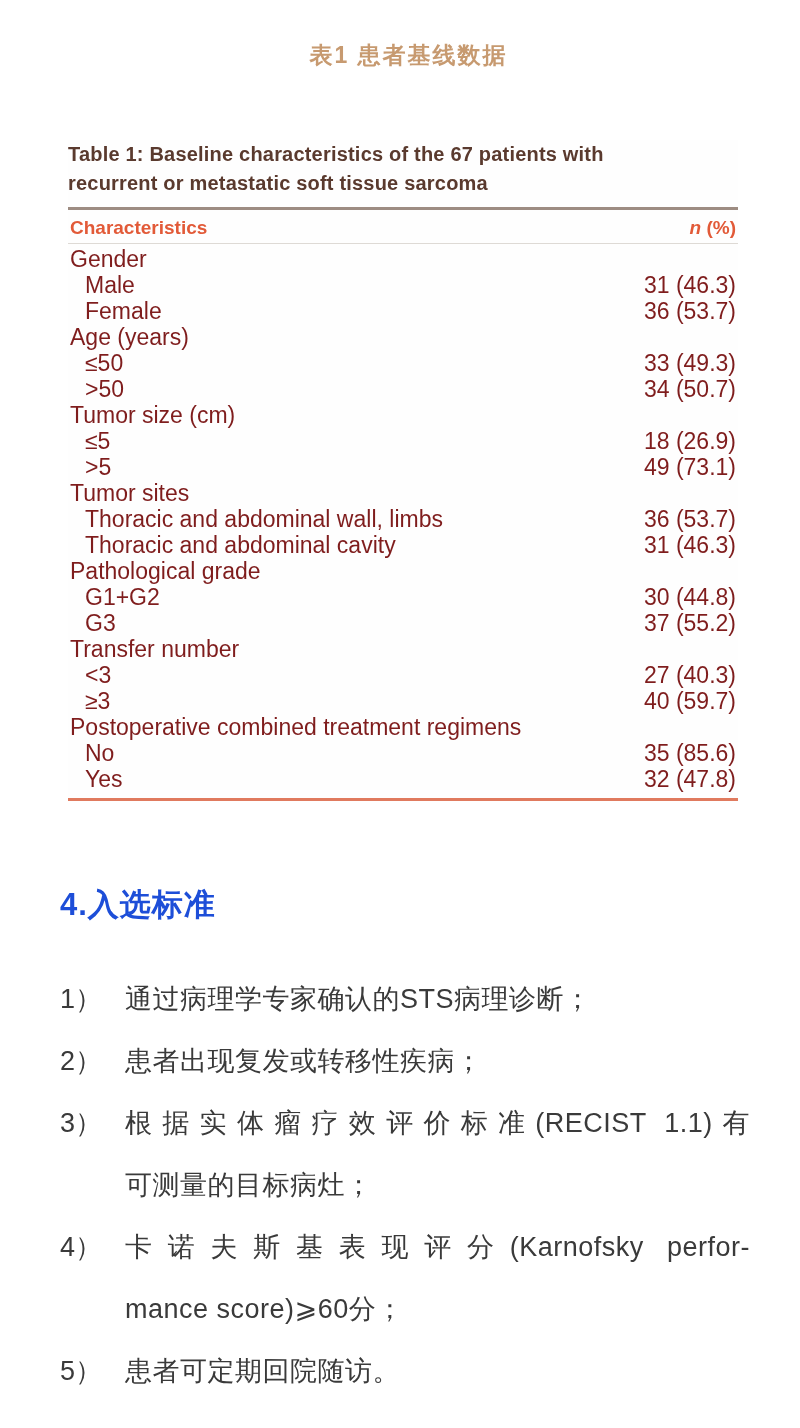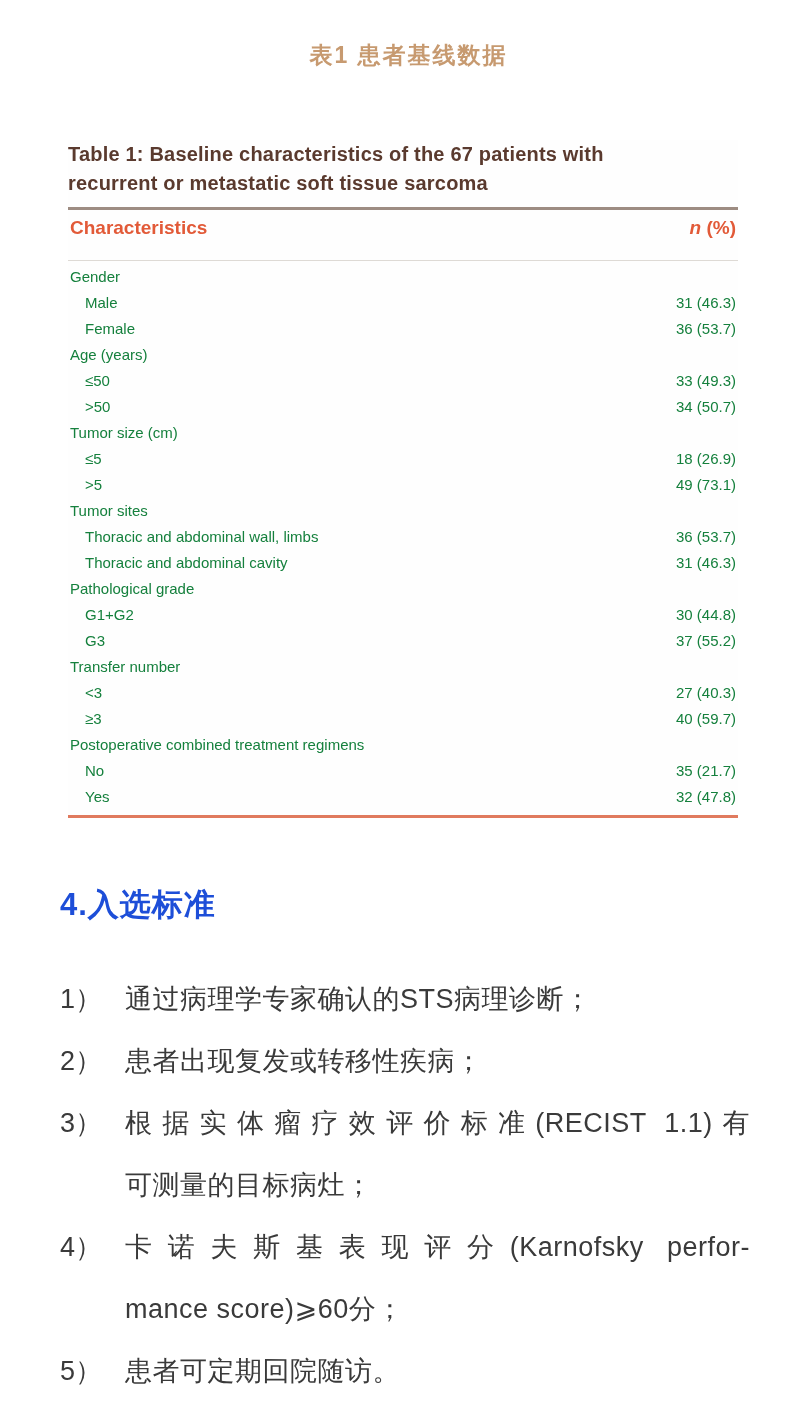--- a/index.html
+++ b/index.html
@@ -36,35 +36,35 @@
     letter-spacing:0.2px;
   }
   .rule-top {
     margin-top:9px;
     border-top:3px solid #9d8c82;
   }
   .thead {
     display:flex;
     justify-content:space-between;
     align-items:baseline;
-    padding:7px 2px 21px 2px;
+    padding:7px 2px 4px 2px;
     font-size:19px;
     font-weight:bold;
     color:#e25a38;
     border-bottom:1px solid #dedad5;
   }
   .thead .nital { font-style:italic; }
   .tbody { padding-top:2px; }
   .trow {
     display:flex;
     justify-content:space-between;
     align-items:center;
     height:26px;
-    font-size:15px;
-    color:#15803d;
+    font-size:23px;
+    color:#7f1d1d;
     padding:0 2px;
   }
   .tlabel { white-space:nowrap; }
   .tlabel.indent { padding-left:15px; }
   .tval { white-space:nowrap; text-align:center; }
   .rule-bottom {
     margin-top:6px;
     border-top:3px solid #e07a5e;
   }
 
@@ -186,21 +186,21 @@
     <div class="trow">
         <span class="tlabel indent">≥3</span>
         <span class="tval">40 (59.7)</span>
       </div>
     <div class="trow">
         <span class="tlabel">Postoperative combined treatment regimens</span>
         <span class="tval"></span>
       </div>
     <div class="trow">
         <span class="tlabel indent">No</span>
-        <span class="tval">35 (21.7)</span>
+        <span class="tval">35 (85.6)</span>
       </div>
     <div class="trow">
         <span class="tlabel indent">Yes</span>
         <span class="tval">32 (47.8)</span>
       </div>
   </div>
   <div class="rule-bottom"></div>
 </div>
 
 <div class="section-heading">4.入选标准</div>

